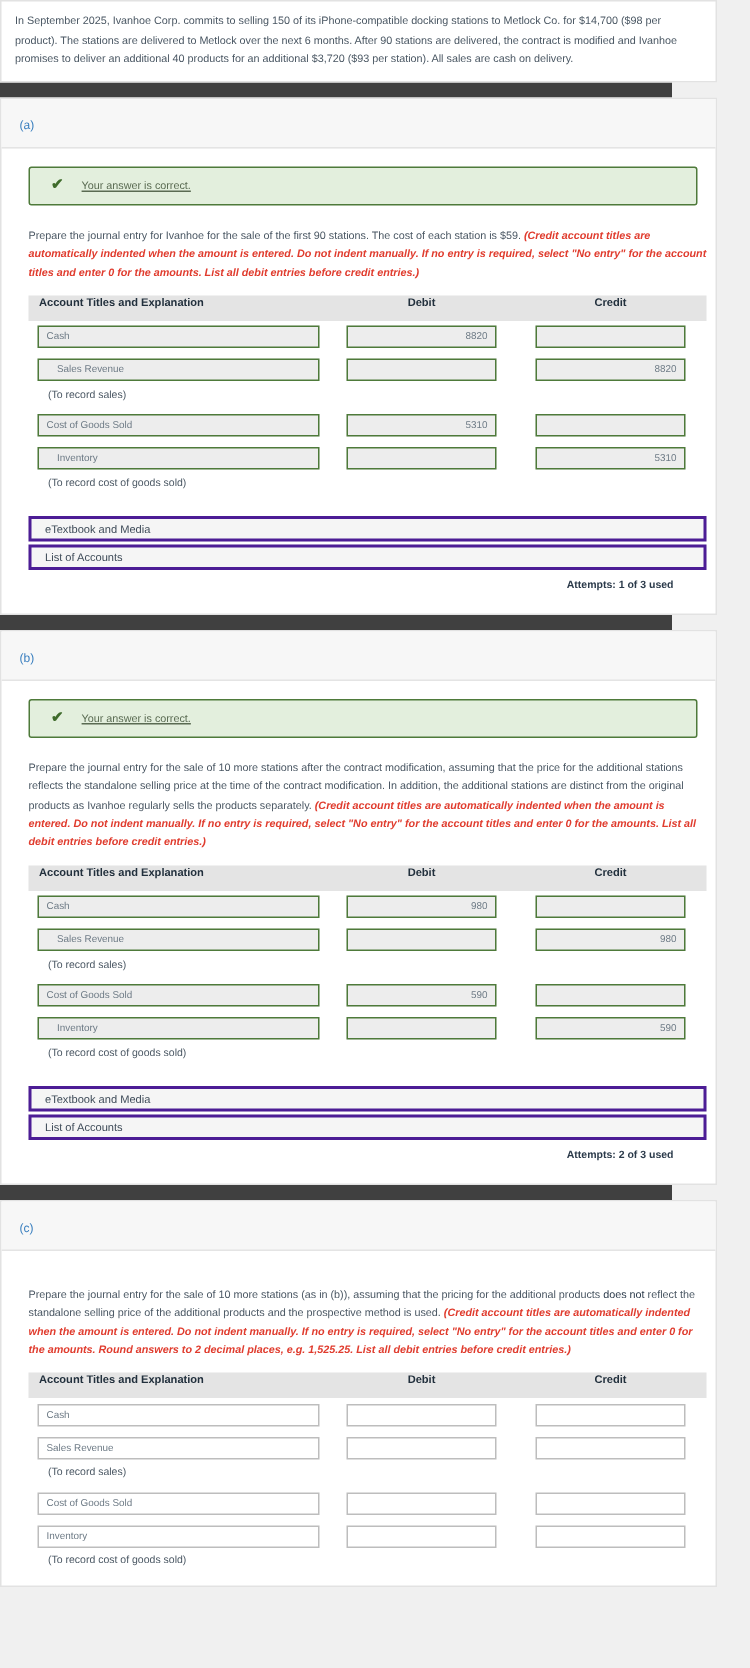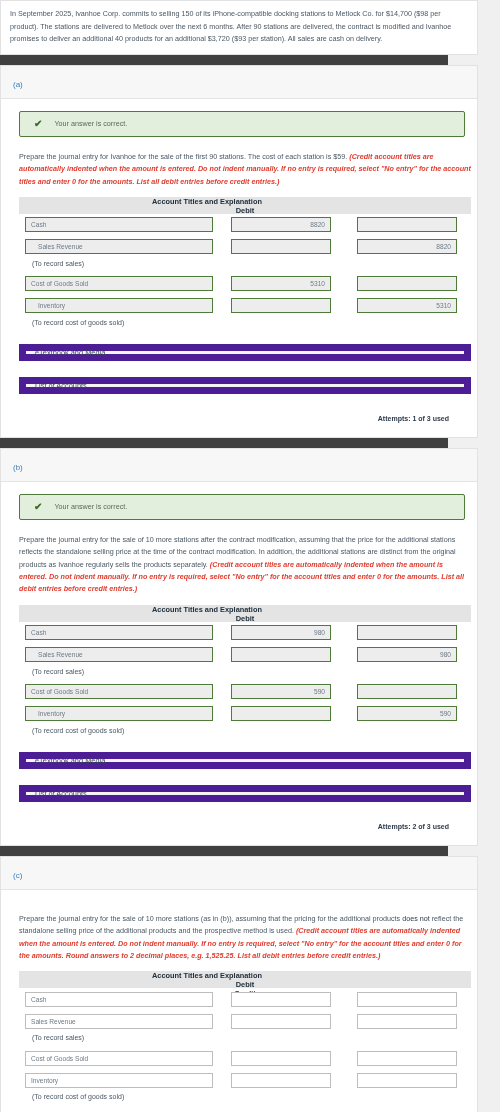--- a/index.html
+++ b/index.html
@@ -51,21 +51,21 @@
     margin: 3px 0 11px 6px;
     width: 446px;
   }
   .banner .chk {
     color: #3f6b2b;
     font-size: 10px;
     line-height: 1;
     margin: 0 12px 0 5px;
     font-weight: bold;
   }
-  .banner .btxt { font-size: 7.2px; color: #5a6b52; }
+  .banner .btxt { font-size: 7.2px; color: #5a6b52; text-decoration: underline; }
 
   
   .prompt {
     font-size: 7.2px;
     line-height: 1.72;
     color: #4a5763;
     margin: 14px 0 9px 6px;
     width: 452px;
   }
   .prompt .hint {
@@ -73,26 +73,24 @@
     font-style: italic;
     font-weight: bold;
   }
   .prompt b { font-weight: normal; color: #2b3a4a; }
 
   
   .jtable { margin: 0 0 0 6px; width: 452px; }
   .jhead {
     background: #e4e4e4;
     display: flex;
-    align-items: center;
     height: 17px;
     font-size: 7.4px;
     font-weight: bold;
     color: #22303d;
-    flex-direction: column;
   }
   .jhead .c-acct { width: 200px; padding-left: 7px; }
   .jhead .c-deb  { width: 124px; text-align: center; }
   .jhead .c-cre  { width: 128px; text-align: center; }
 
   .jrow {
     display: flex;
     align-items: center;
     height: 22px;
   }
@@ -126,28 +124,28 @@
     font-size: 7px;
     color: #4a5763;
     padding: 2px 0 6px 7px;
     margin-left: 6px;
   }
 
   
   .acc-wrap { margin: 12px 0 0 6px; width: 452px; }
   .acc {
     background: #f5f5f5;
-    border: 7px solid #4c1d95;
+    border: 2px solid #4c1d95;
     height: 17px;
     display: flex;
     align-items: center;
     padding-left: 9px;
     font-size: 7.4px;
     color: #3d4a57;
-    margin-bottom: 16px;
+    margin-bottom: 2px;
   }
   .attempts {
     text-align: right;
     font-size: 7px;
     font-weight: bold;
     color: #2b3a4a;
     padding: 5px 10px 8px 0;
     margin-right: 6px;
   }
 </style>

